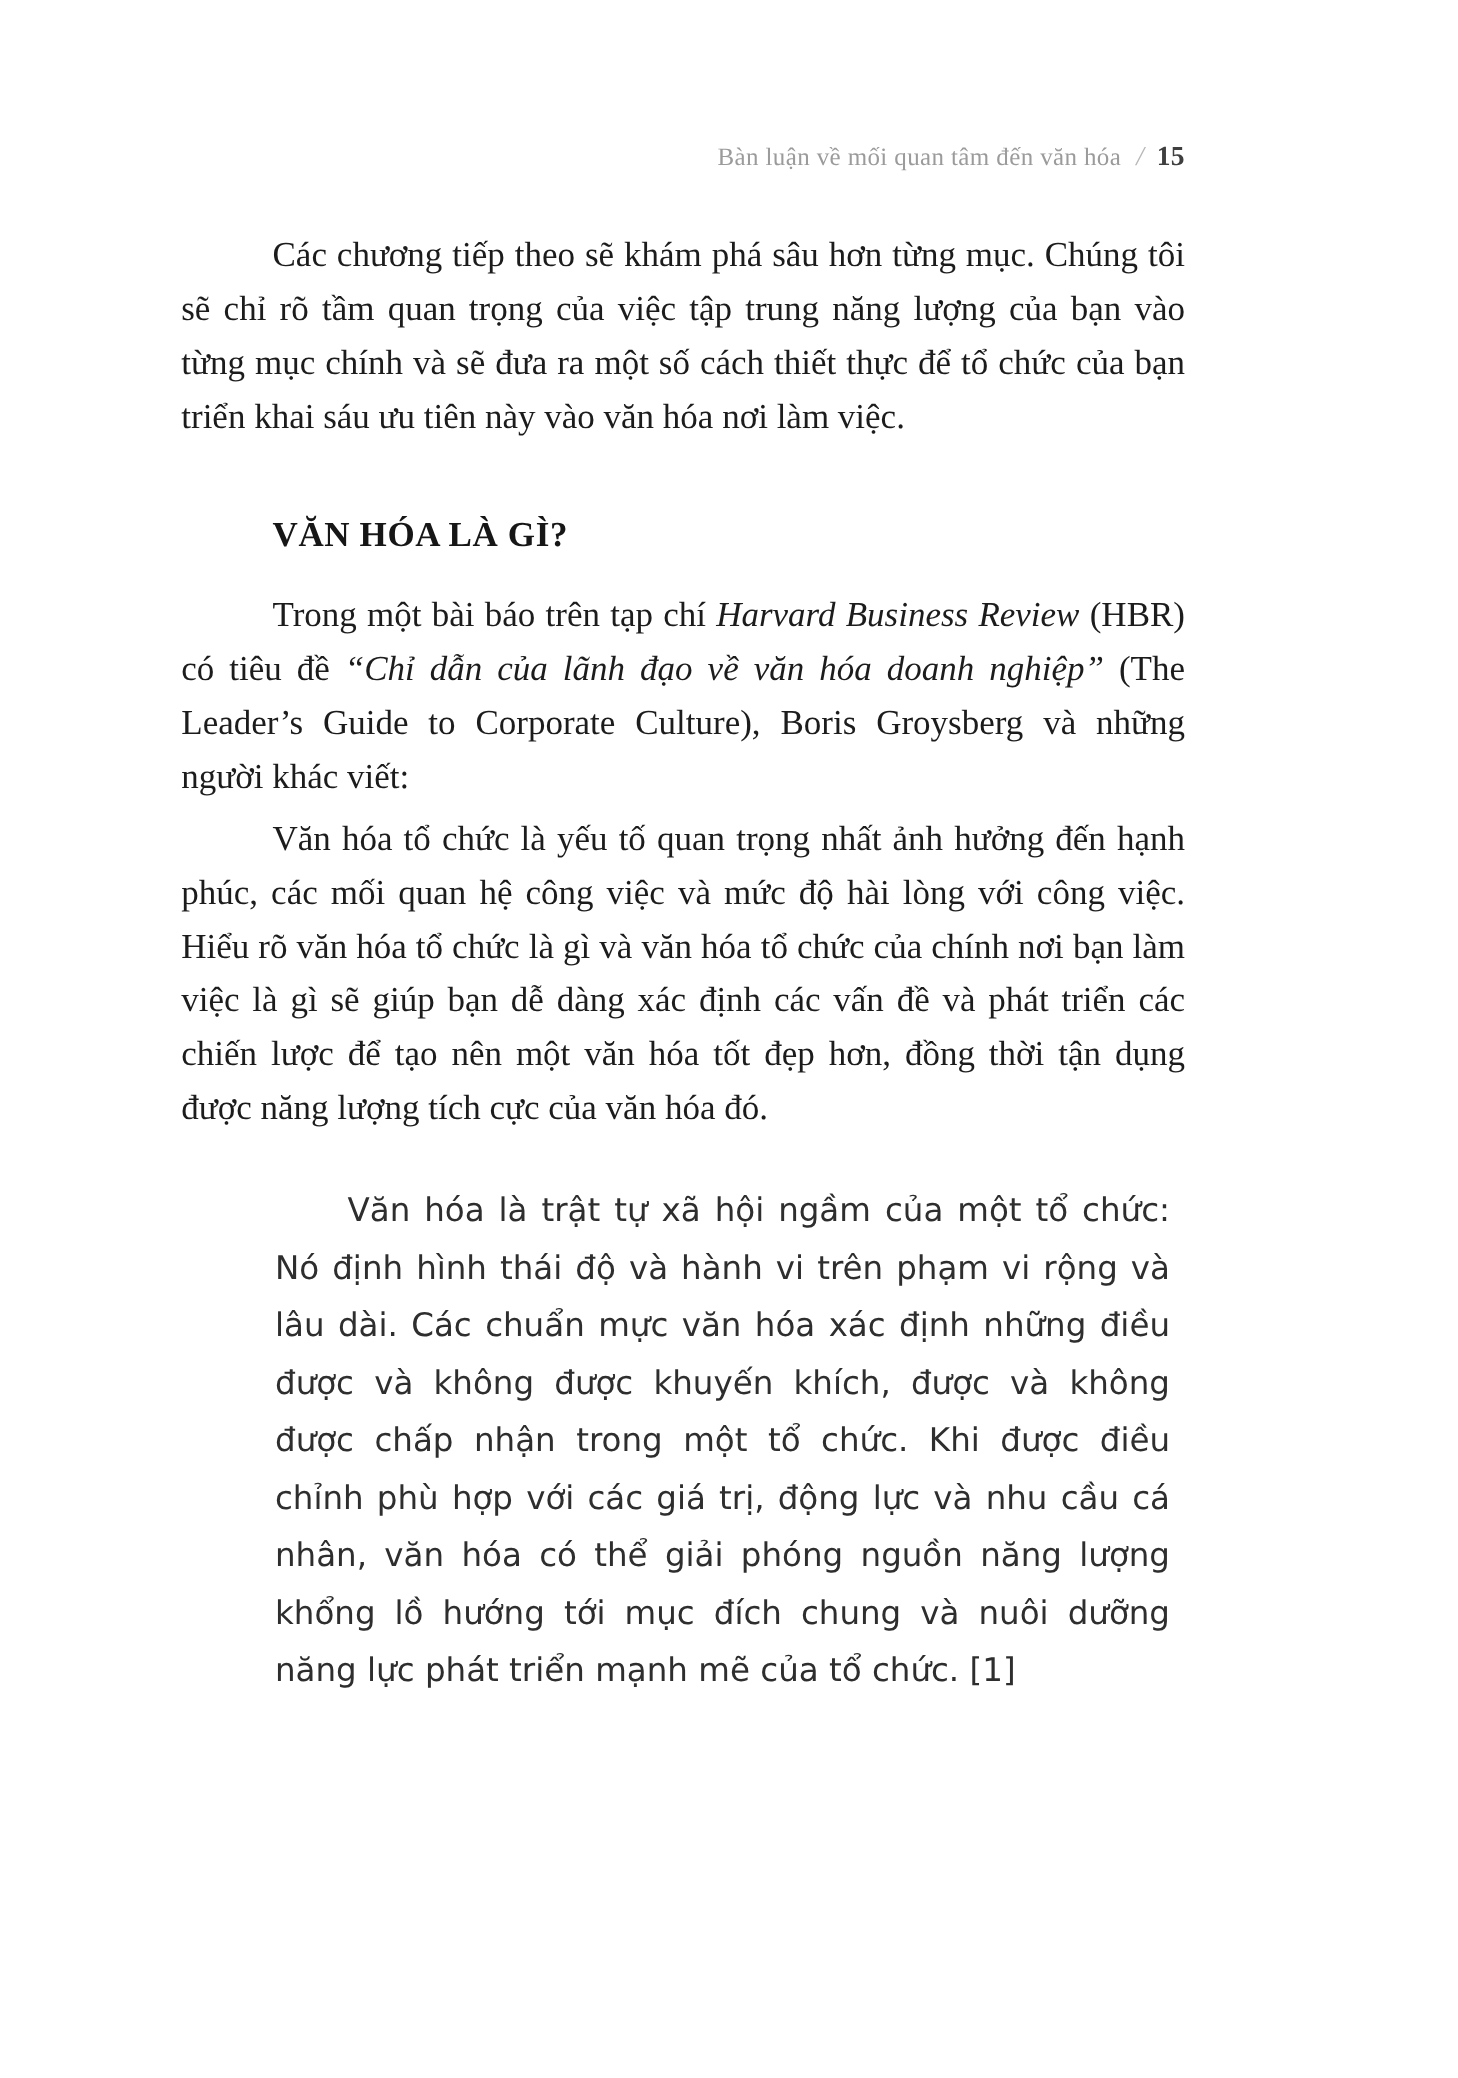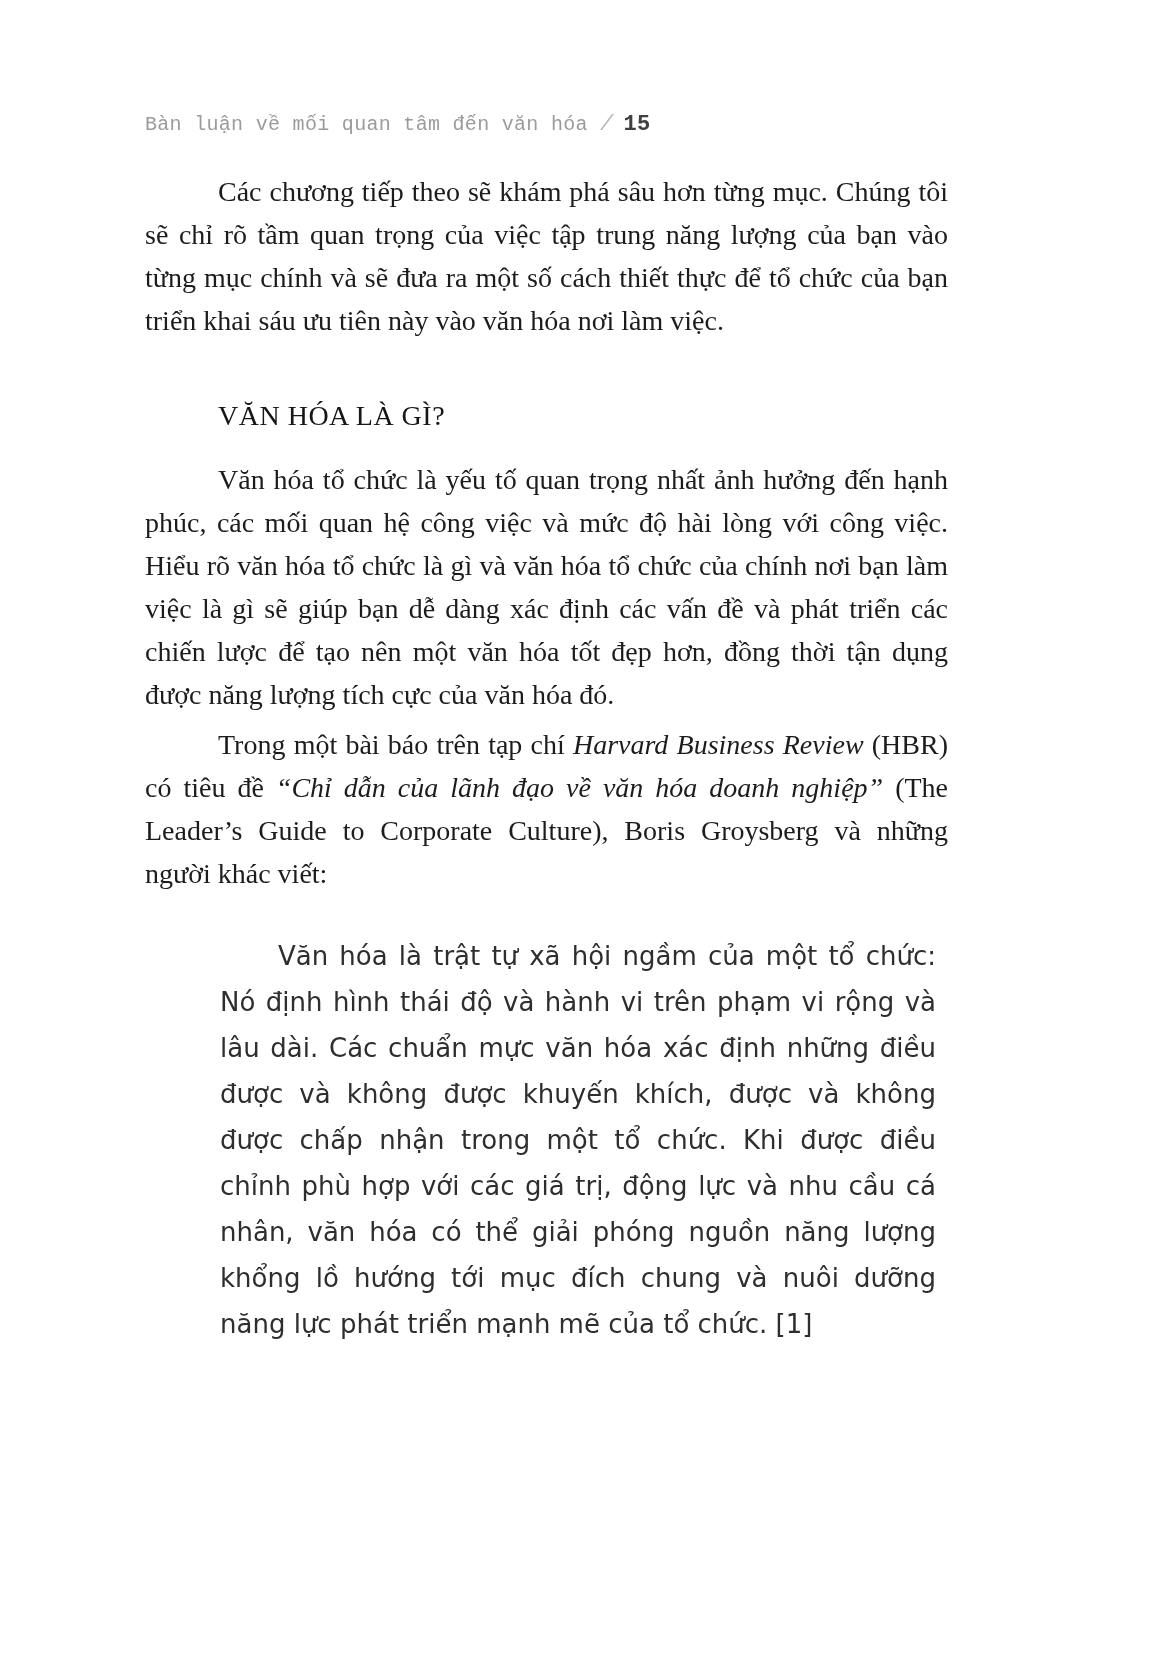--- a/index.html
+++ b/index.html
@@ -13,26 +13,27 @@
     height: 1662px;
     box-sizing: border-box;
     background: #ffffff;
     padding: 112px 218px 0 145px;
     overflow: hidden;
     font-family: "Liberation Serif", serif;
     color: #1c1c1c;
   }
   
   .page-header {
-    font-family: Liberation Mono, monospace;
+    text-align: right;
+    font-family: Liberation Serif, serif;
     font-size: 20px;
     line-height: 26px;
     color: #9b9b9b;
     letter-spacing: 0.3px;
-    margin-bottom: 32px;
+    margin-bottom: 44px;
     white-space: nowrap;
   }
   .page-header .sep {
     color: #b8b8b8;
     font-style: italic;
     margin: 0 10px 0 12px;
     font-size: 22px;
   }
   .page-header .pagenum {
     color: #3f3f3f;
@@ -46,21 +47,21 @@
     text-align: justify;
     text-indent: 73px;
     margin: 4px 0 7px 0;
   }
   p.body em {
     font-style: italic;
   }
   
   h2.section-heading {
     font-size: 28px;
-    font-weight: normal;
+    font-weight: bold;
     margin: 58px 0 26px 73px;
     letter-spacing: 0.5px;
     color: #161616;
   }
   
   blockquote.quote {
     font-family: "DejaVu Sans", "Liberation Sans", sans-serif;
     font-size: 26px;
     line-height: 46px;
     color: #2e2e2e;
@@ -76,19 +77,19 @@
 <div class="page">
 
   <header class="page-header">
     <span>Bàn luận về mối quan tâm đến văn hóa</span><span class="sep">/</span><span class="pagenum">15</span>
   </header>
 
   <p class="body">Các chương tiếp theo sẽ khám phá sâu hơn từng mục. Chúng tôi sẽ chỉ rõ tầm quan trọng của việc tập trung năng lượng của bạn vào từng mục chính và sẽ đưa ra một số cách thiết thực để tổ chức của bạn triển khai sáu ưu tiên này vào văn hóa nơi làm việc.</p>
 
   <h2 class="section-heading">VĂN HÓA LÀ GÌ?</h2>
 
+  <p class="body"><span>Trong một bài báo trên tạp chí </span><em>Harvard Business Review</em><span> (HBR) có tiêu đề </span><em>“Chỉ dẫn của lãnh đạo về văn hóa doanh nghiệp”</em><span> (The Leader’s Guide to Corporate Culture), Boris Groysberg và những người khác viết:</span></p>
+
   <p class="body">Văn hóa tổ chức là yếu tố quan trọng nhất ảnh hưởng đến hạnh phúc, các mối quan hệ công việc và mức độ hài lòng với công việc. Hiểu rõ văn hóa tổ chức là gì và văn hóa tổ chức của chính nơi bạn làm việc là gì sẽ giúp bạn dễ dàng xác định các vấn đề và phát triển các chiến lược để tạo nên một văn hóa tốt đẹp hơn, đồng thời tận dụng được năng lượng tích cực của văn hóa đó.</p>
-
-  <p class="body"><span>Trong một bài báo trên tạp chí </span><em>Harvard Business Review</em><span> (HBR) có tiêu đề </span><em>“Chỉ dẫn của lãnh đạo về văn hóa doanh nghiệp”</em><span> (The Leader’s Guide to Corporate Culture), Boris Groysberg và những người khác viết:</span></p>
 
   <blockquote class="quote">Văn hóa là trật tự xã hội ngầm của một tổ chức: Nó định hình thái độ và hành vi trên phạm vi rộng và lâu dài. Các chuẩn mực văn hóa xác định những điều được và không được khuyến khích, được và không được chấp nhận trong một tổ chức. Khi được điều chỉnh phù hợp với các giá trị, động lực và nhu cầu cá nhân, văn hóa có thể giải phóng nguồn năng lượng khổng lồ hướng tới mục đích chung và nuôi dưỡng năng lực phát triển mạnh mẽ của tổ chức. [1]</blockquote>
 
 </div>
 
 </body></html>

